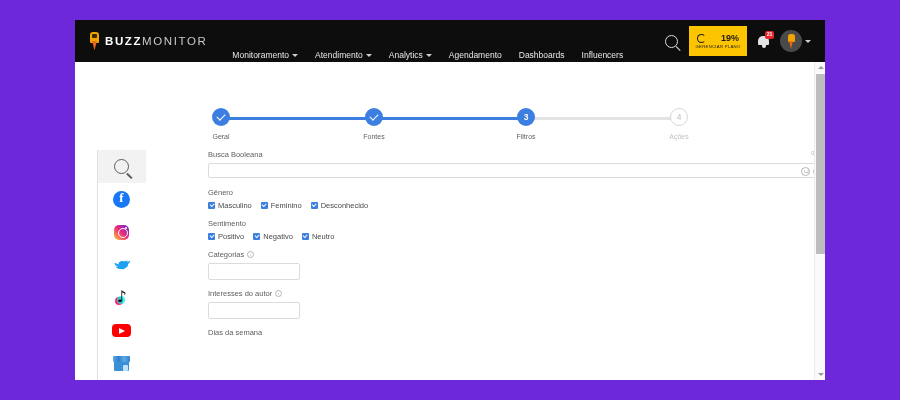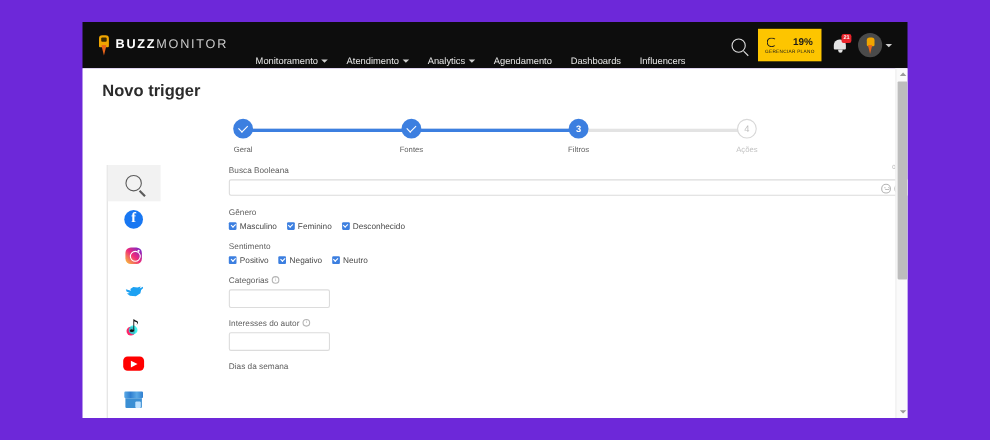--- a/index.html
+++ b/index.html
@@ -228,21 +228,20 @@
           <span class="ab"></span>
             <span class="at"></span>
         </div>
         <i class="caret"></i>
       </div>
     </div>
   </div>
 
   <div class="page">
 
-    <div class="page-title">Novo trigger</div>
 
     <div class="stepper">
       <div class="track"></div>
       <div class="track-done"></div>
 
       <div class="step done" style="left:0">
         <div class="dot">
             <i class="chk"></i>
           </div>
         <div class="lbl">Geral</div>

